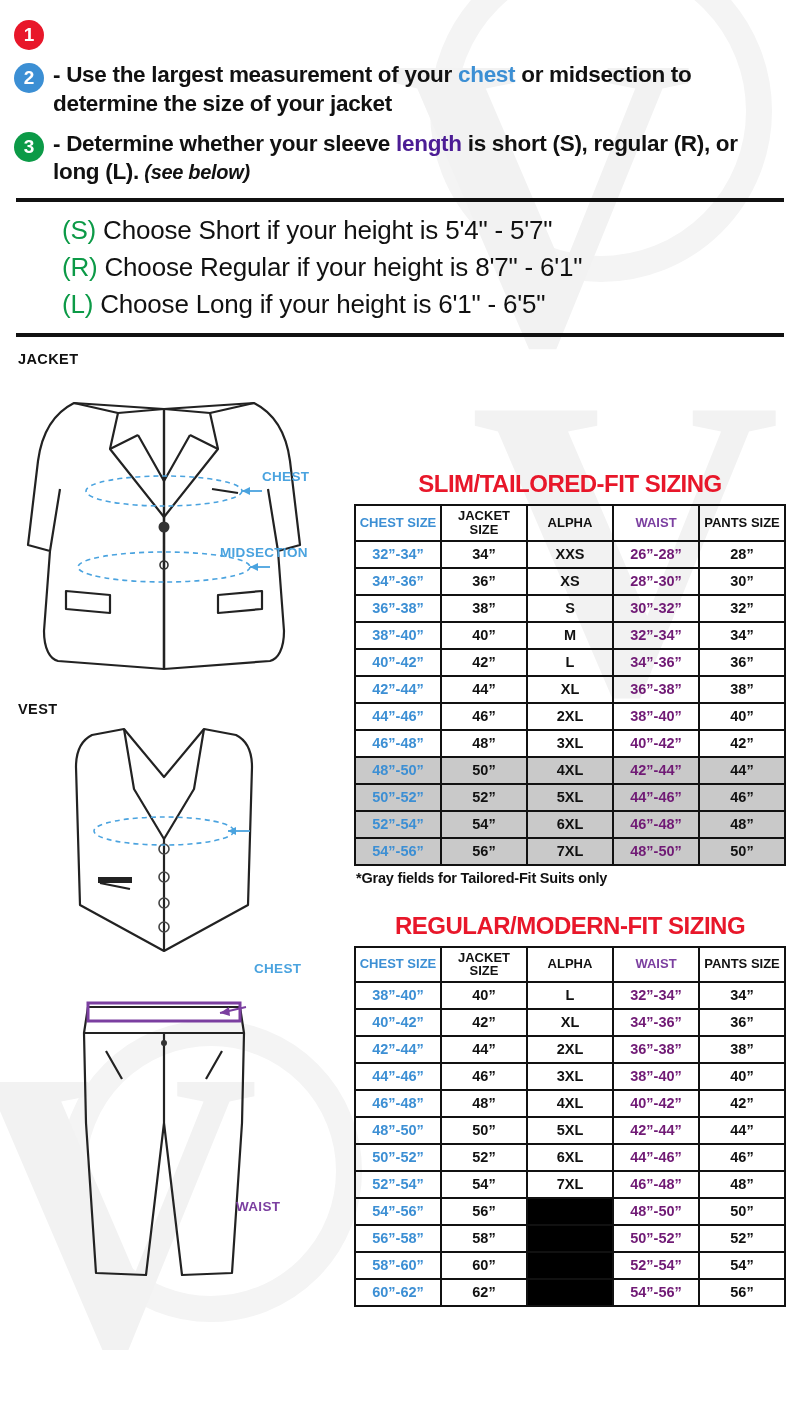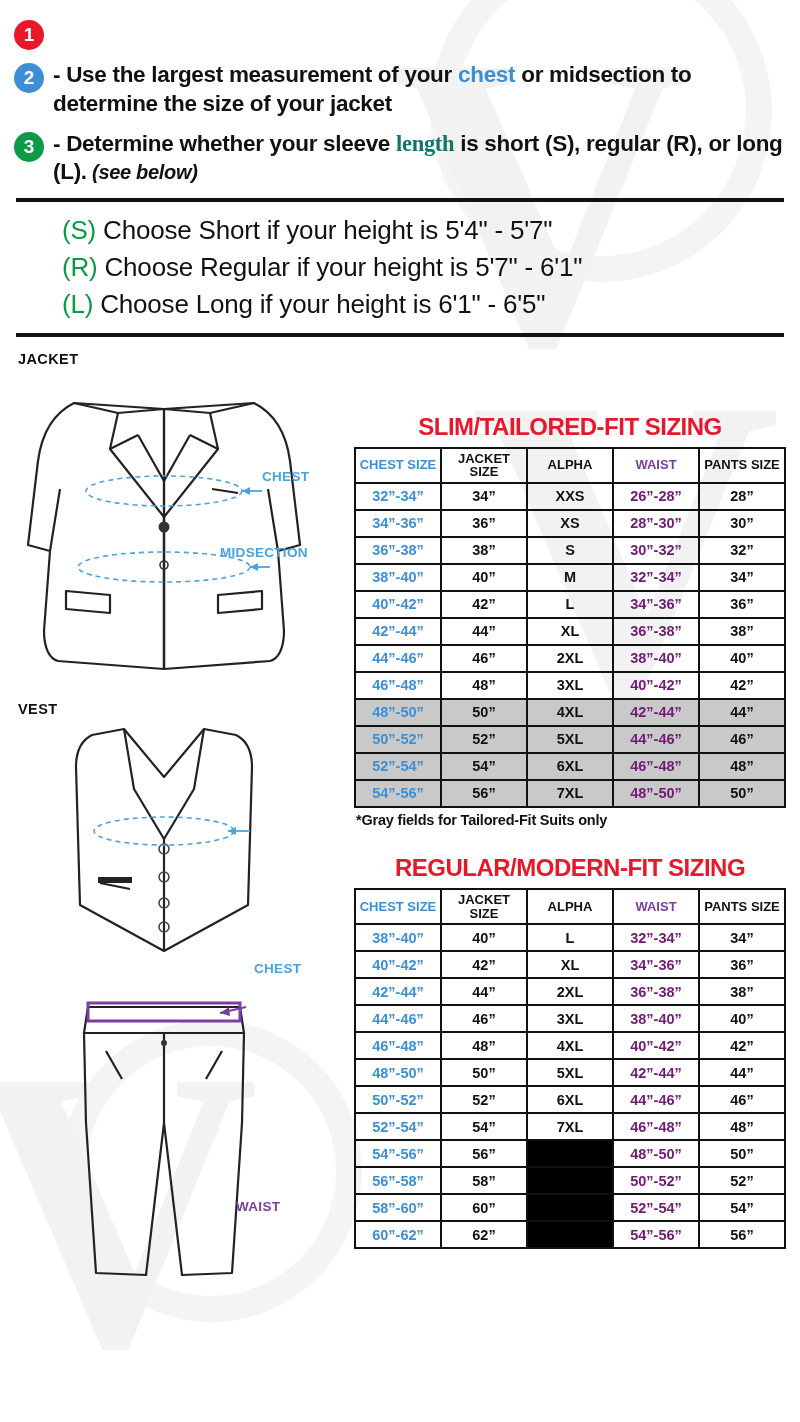--- a/index.html
+++ b/index.html
@@ -74,21 +74,21 @@
   .badge-3 { background: #0c9a47; }
   .step-text {
     margin-left: 9px;
     font-size: 22.5px;
     font-weight: bold;
     line-height: 1.28;
     letter-spacing: -0.3px;
   }
   .hl-red { color: #e8172a; }
   .hl-blue { color: #3c8fd4; }
-  .hl-green { color: #0f766e; font-family: Liberation Serif, serif; }
+  .hl-green { color: #4c1d95; }
   .ital { font-style: italic; font-size: 20px; }
 
   
   .rule {
     height: 4px;
     background: #111;
     margin: 6px 2px 10px 2px;
   }
   .rule.bottom { margin: 10px 2px 14px 2px; }
 
@@ -98,21 +98,21 @@
     font-size: 26px;
     font-weight: normal;
     line-height: 1.42;
     letter-spacing: -0.2px;
   }
   .hg-code { color: #0c9a47; }
 
   
   .main {
     display: flex;
-    align-items: center;
+    align-items: flex-end;
   }
   .col-left {
     width: 336px;
     flex: 0 0 336px;
     position: relative;
   }
   .col-right {
     flex: 1 1 auto;
     padding-left: 4px;
   }
@@ -207,21 +207,21 @@
       <div class="step-text"><span>- Determine whether your sleeve </span><span class="hl-green">length</span><span> is short (S), regular (R), or long (L).</span><span class="ital"> (see below)</span></div>
     </div>
   </div>
 
   <div class="rule"></div>
 
   <div class="height-guide">
     <div class="hg-line"><span class="hg-code">(S)</span>
       <span>Choose Short if your height is 5'4" - 5'7"</span></div>
     <div class="hg-line"><span class="hg-code">(R)</span>
-      <span>Choose Regular if your height is  5'7" - 6'1"</span></div>
+      <span>Choose Regular if your height is  8'7" - 6'1"</span></div>
     <div class="hg-line"><span class="hg-code">(L)</span>
       <span>Choose Long if your height is  6'1" - 6'5"</span></div>
   </div>
 
   <div class="rule bottom"></div>
 
   <div class="main">
 
     <div class="col-left">
 

